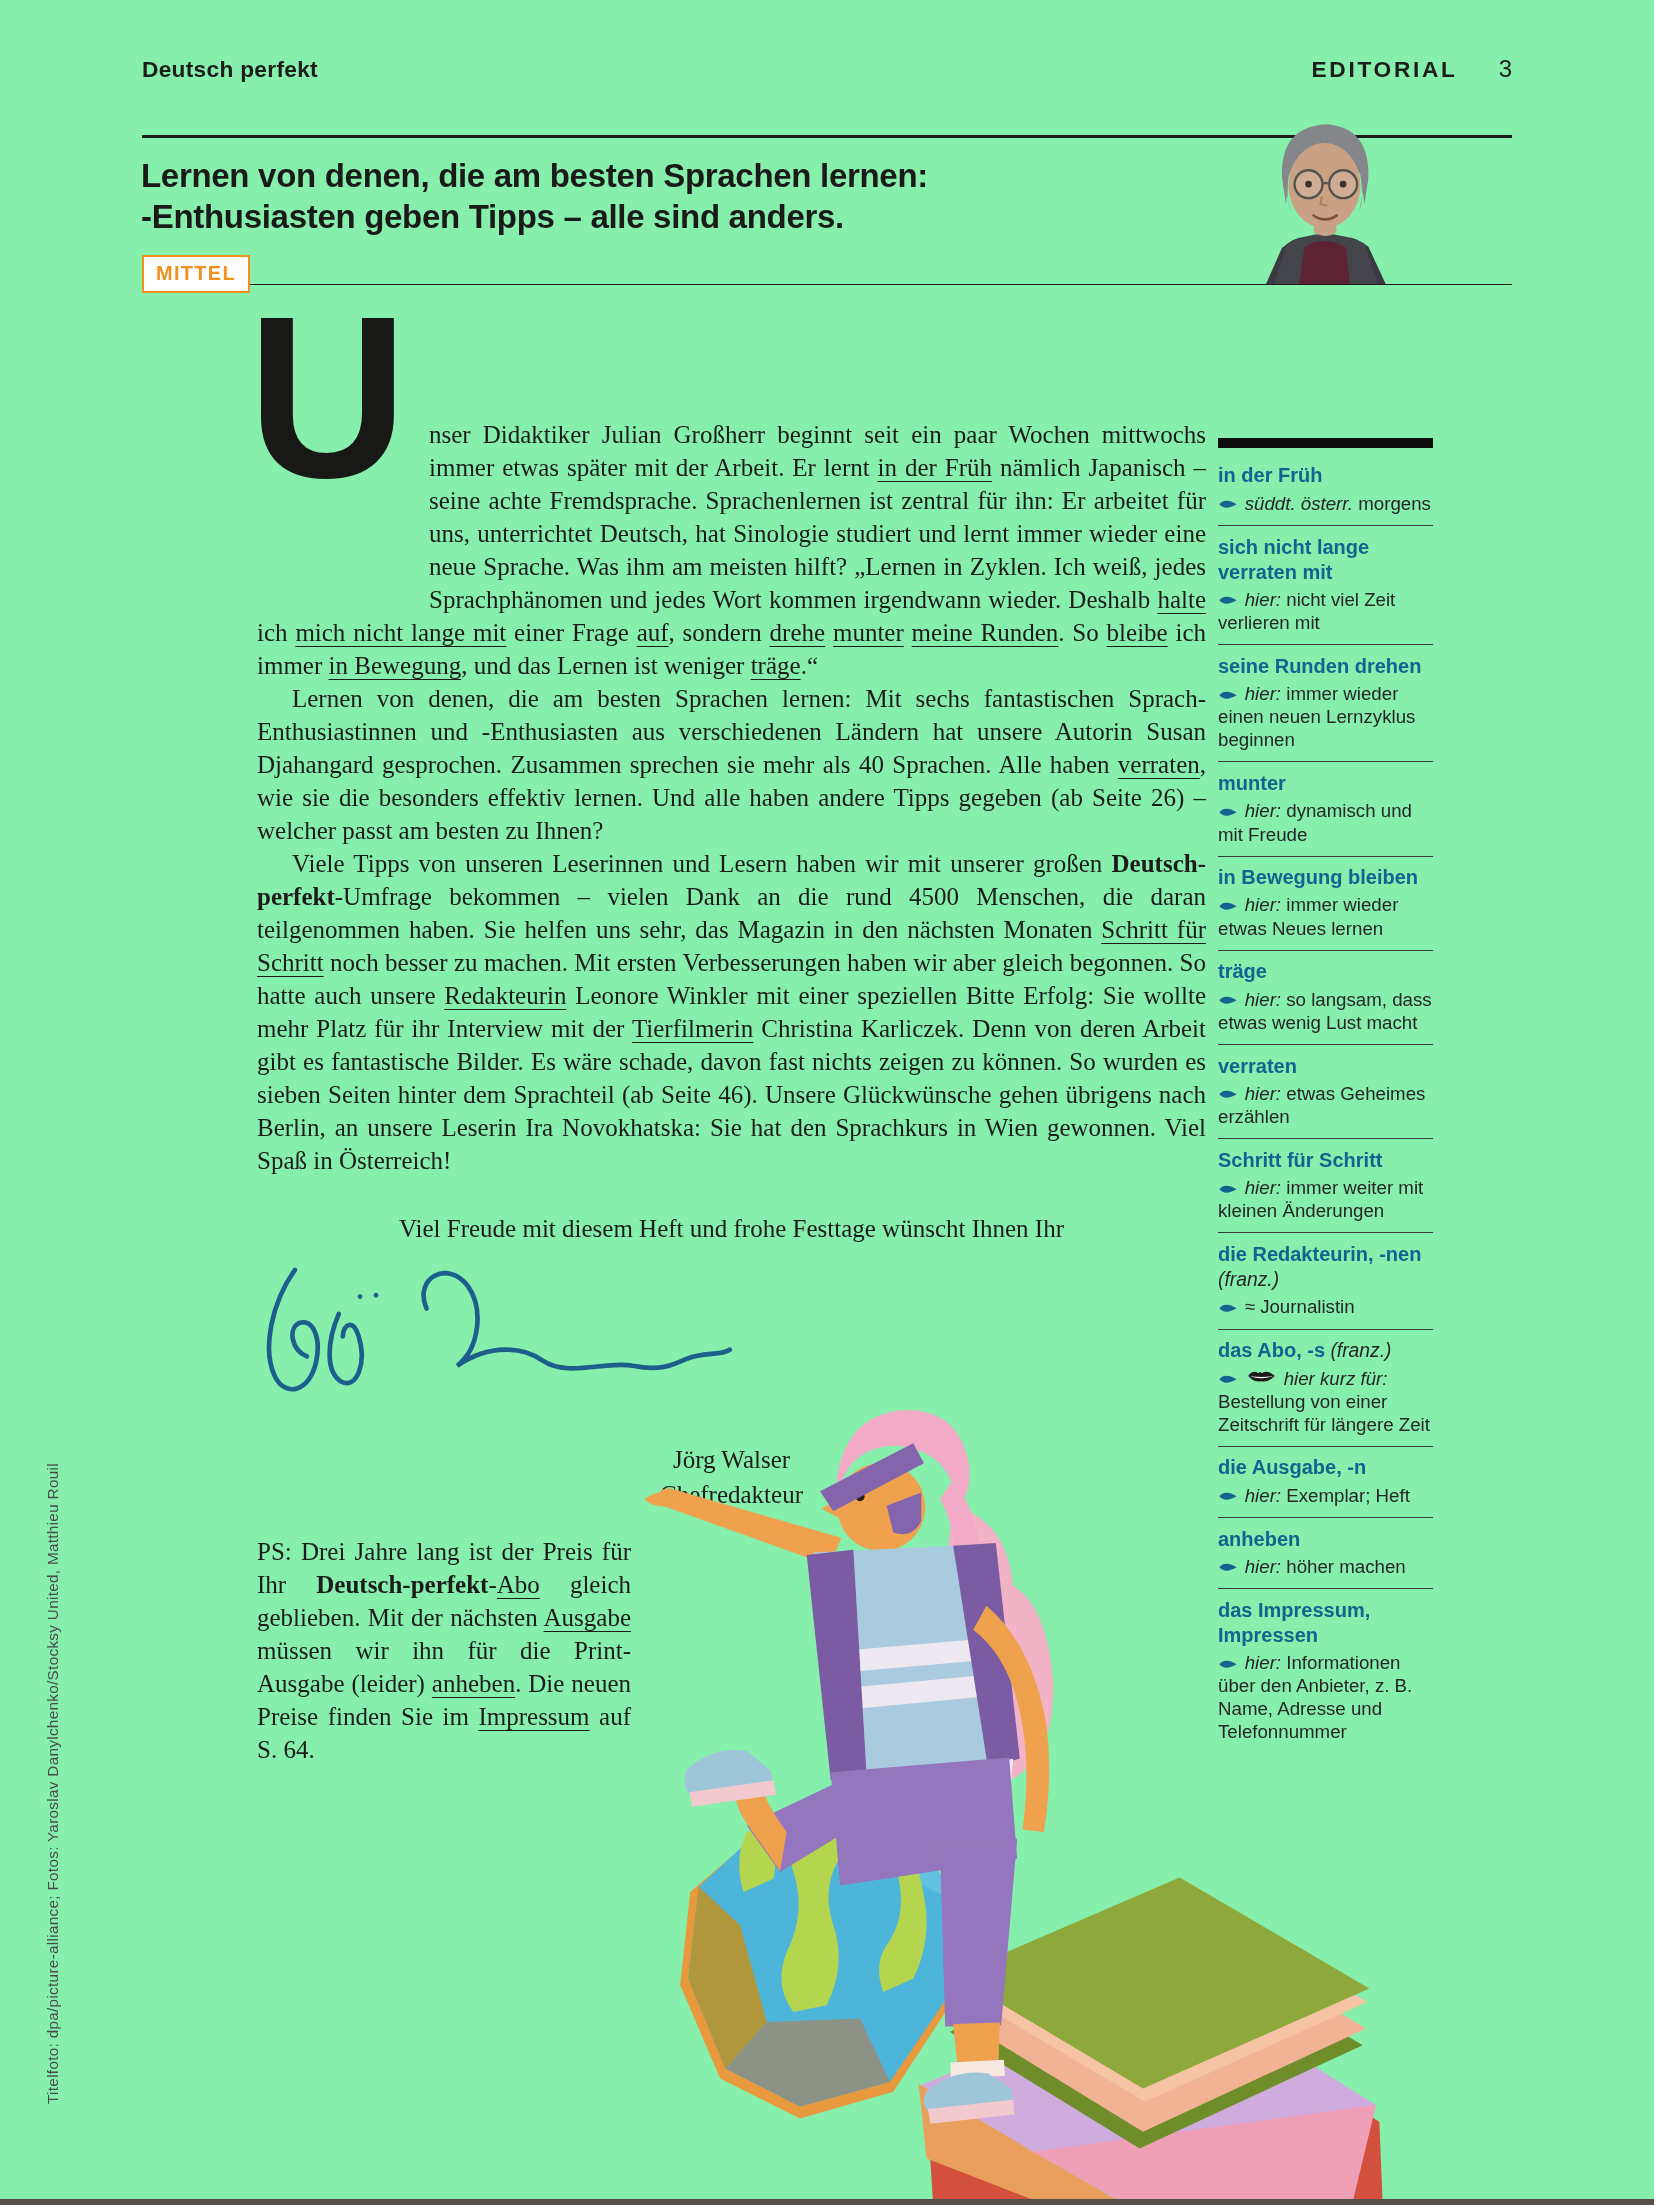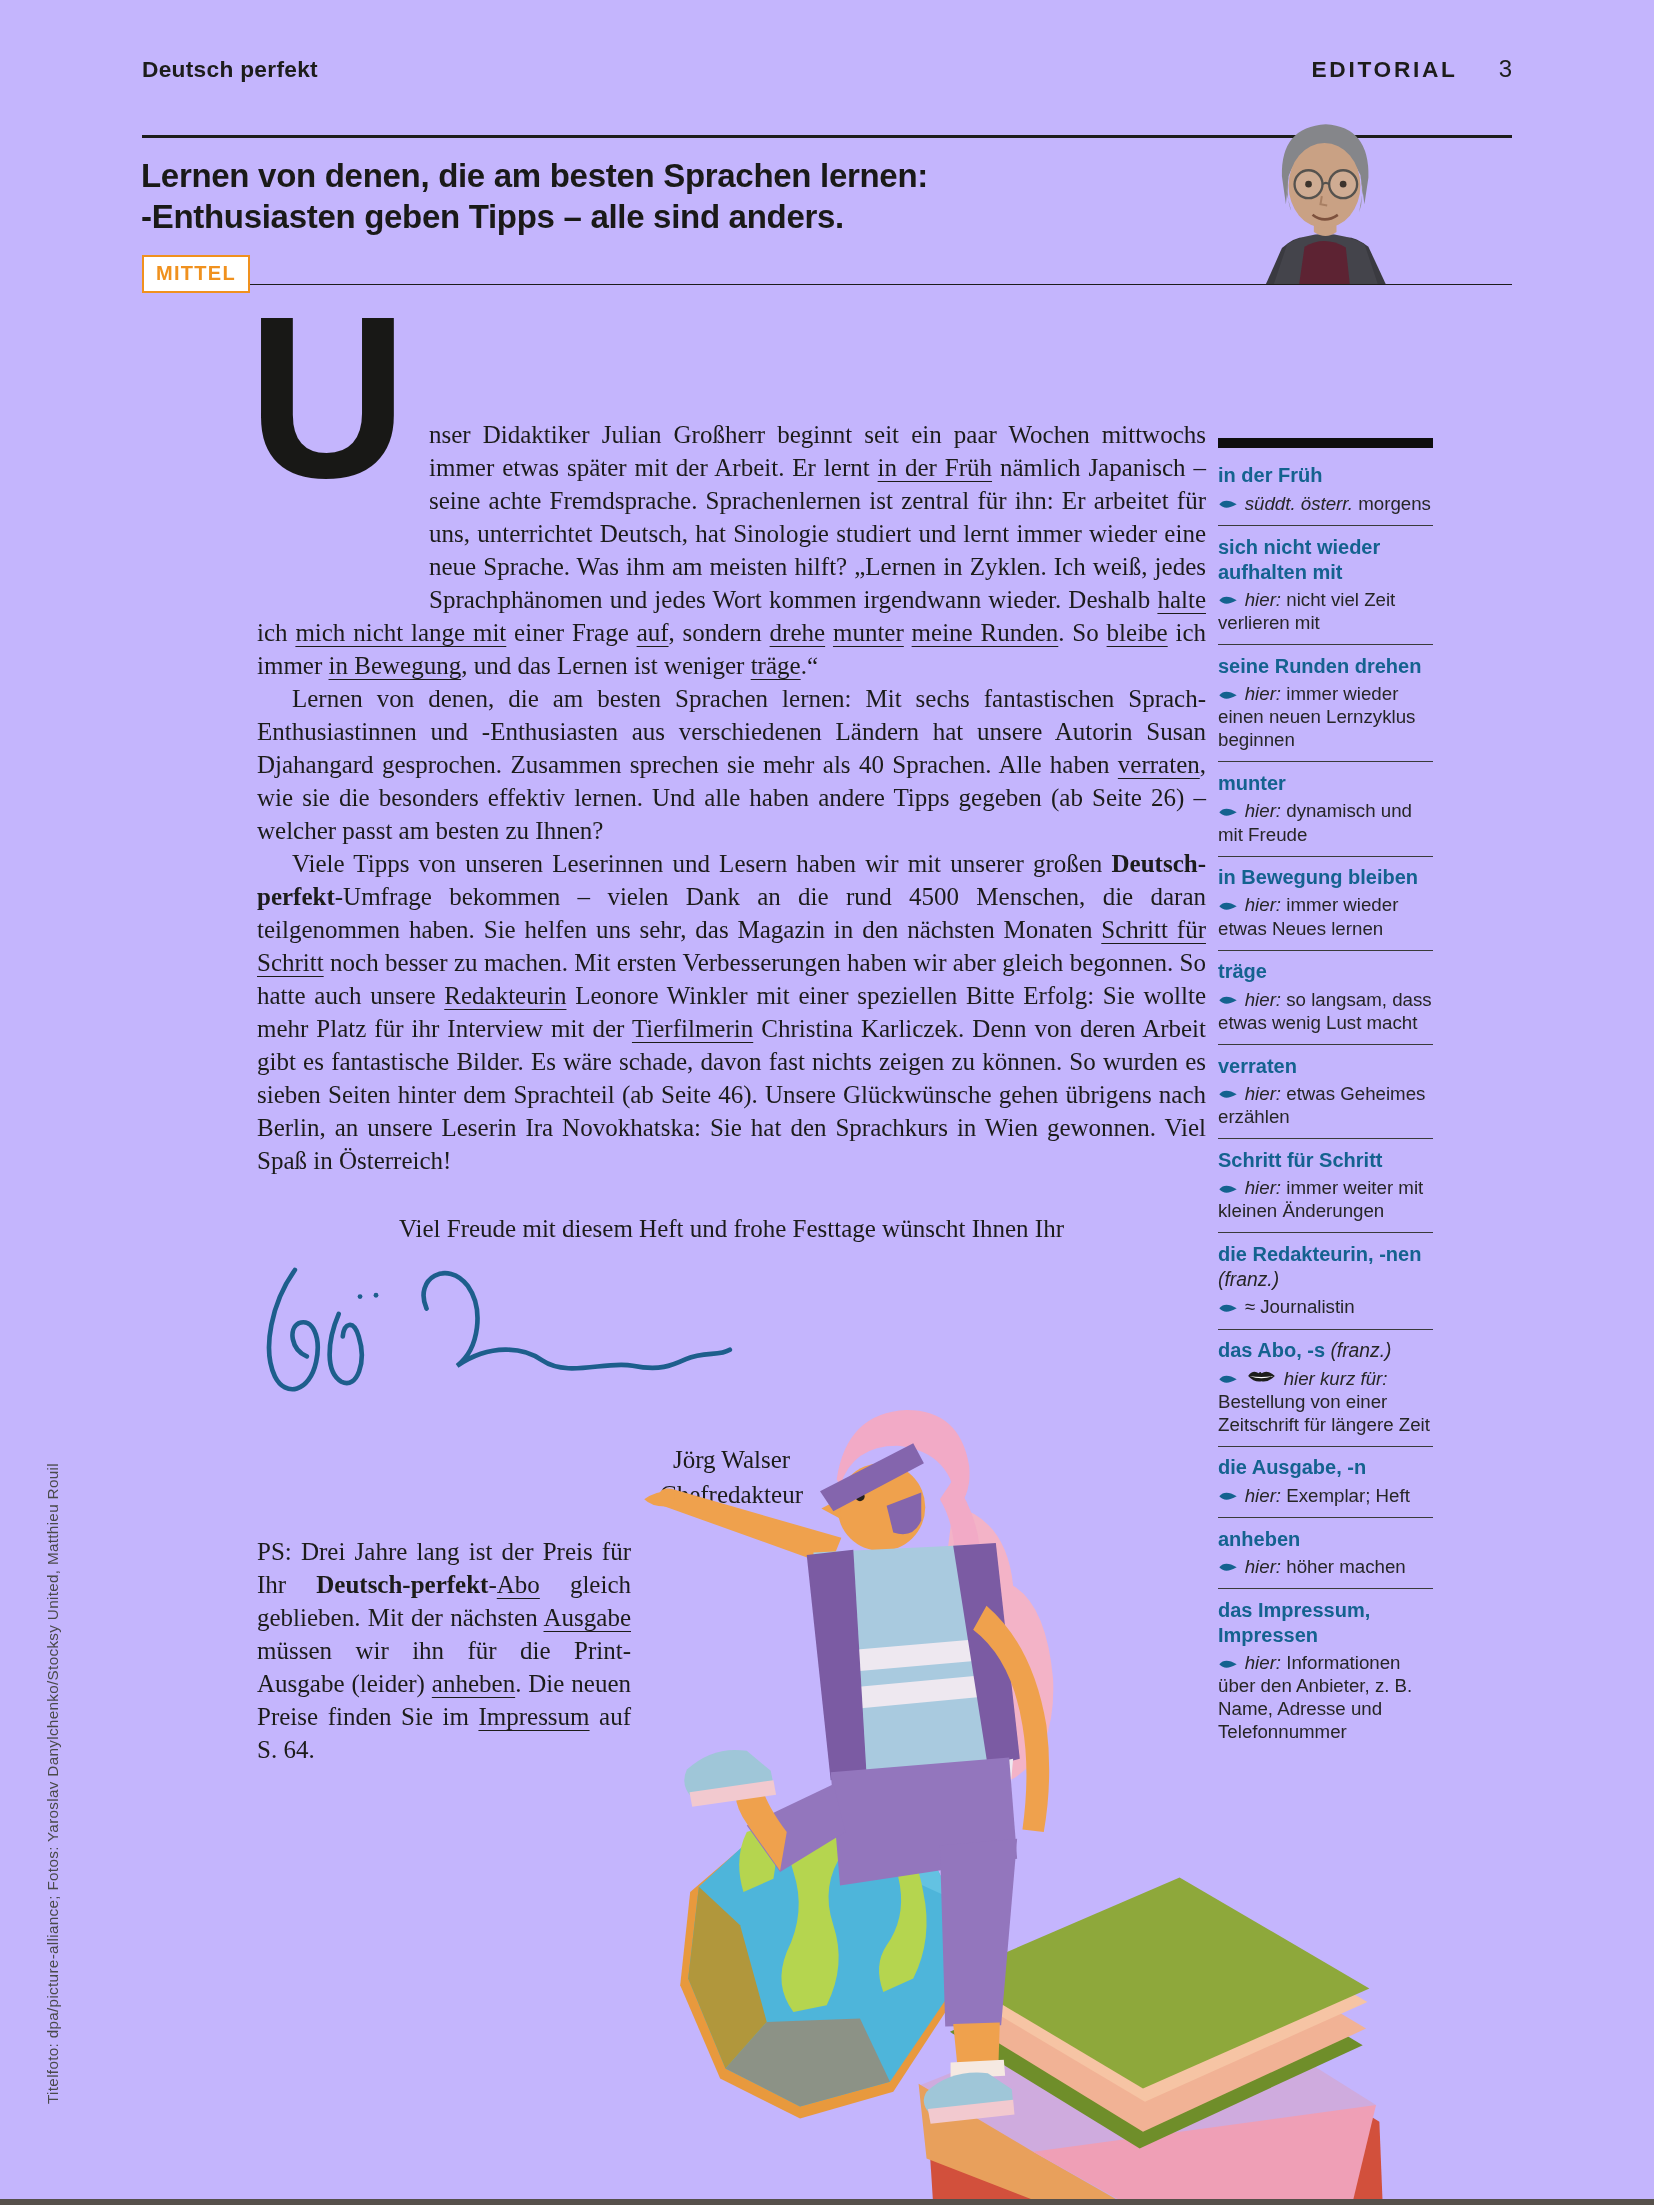--- a/index.html
+++ b/index.html
@@ -1,16 +1,16 @@
 <!DOCTYPE html>
 <html style="font-size:10.7px"><head>
 <meta charset="utf-8">
 <style>
   html,body{margin:0;padding:0;background:#e8e8e8;}
-  .page{position:relative;width:1654px;height:2205px;background:#c4b5fd;overflow:hidden;
+  .page{position:relative;width:1654px;height:2205px;background:#86efac;overflow:hidden;
         font-family:"Liberation Sans",sans-serif;color:#1d1d1b;box-shadow:0 0 8px rgba(0,0,0,.25);}
   
   .mag-title{position:absolute;left:142px;top:56px;font-size:22.7px;font-weight:700;letter-spacing:0.3px;}
   .hdr-right{position:absolute;top:55px;right:142px;display:flex;align-items:baseline;gap:41px;}
   .hdr-section{font-size:22.7px;font-weight:700;letter-spacing:2.7px;}
   .hdr-page{font-size:24px;font-weight:400;}
   .hdr-rule{position:absolute;left:142px;right:142px;top:135px;height:2.7px;background:#1d1d1b;}
   
   .headline{position:absolute;left:141px;top:155px;font-size:33px;line-height:41px;font-weight:800;
             letter-spacing:-0.3px;color:#1a1a18;}
@@ -123,21 +123,21 @@
   <aside class="vocab">
     <div class="vocab-bar"></div>
     <div id="vocab-list">
         <div class="vocab-entry">
           <div class="vocab-term">in der Früh</div>
           <div class="vocab-def"><span class="marker"><svg width="20" height="10.7" viewBox="0 0 30 16">
                 <path d="M2 8 C8 1 16 1 28 8 C16 15 8 15 2 8 Z" fill="#14628f"></path>
               </svg></span><span><span class="i">süddt. österr.</span><span> morgens</span></span></div>
         </div>
         <div class="vocab-entry">
-          <div class="vocab-term">sich nicht wieder aufhalten mit</div>
+          <div class="vocab-term">sich nicht lange verraten mit</div>
           <div class="vocab-def"><span class="marker"><svg width="20" height="10.7" viewBox="0 0 30 16">
                 <path d="M2 8 C8 1 16 1 28 8 C16 15 8 15 2 8 Z" fill="#14628f"></path>
               </svg></span><span><span class="i">hier:</span><span> nicht viel Zeit verlieren mit</span></span></div>
         </div>
         <div class="vocab-entry">
           <div class="vocab-term">seine Runden drehen</div>
           <div class="vocab-def"><span class="marker"><svg width="20" height="10.7" viewBox="0 0 30 16">
                 <path d="M2 8 C8 1 16 1 28 8 C16 15 8 15 2 8 Z" fill="#14628f"></path>
               </svg></span><span><span class="i">hier:</span><span> immer wieder einen neuen Lernzyklus beginnen</span></span></div>
         </div>

